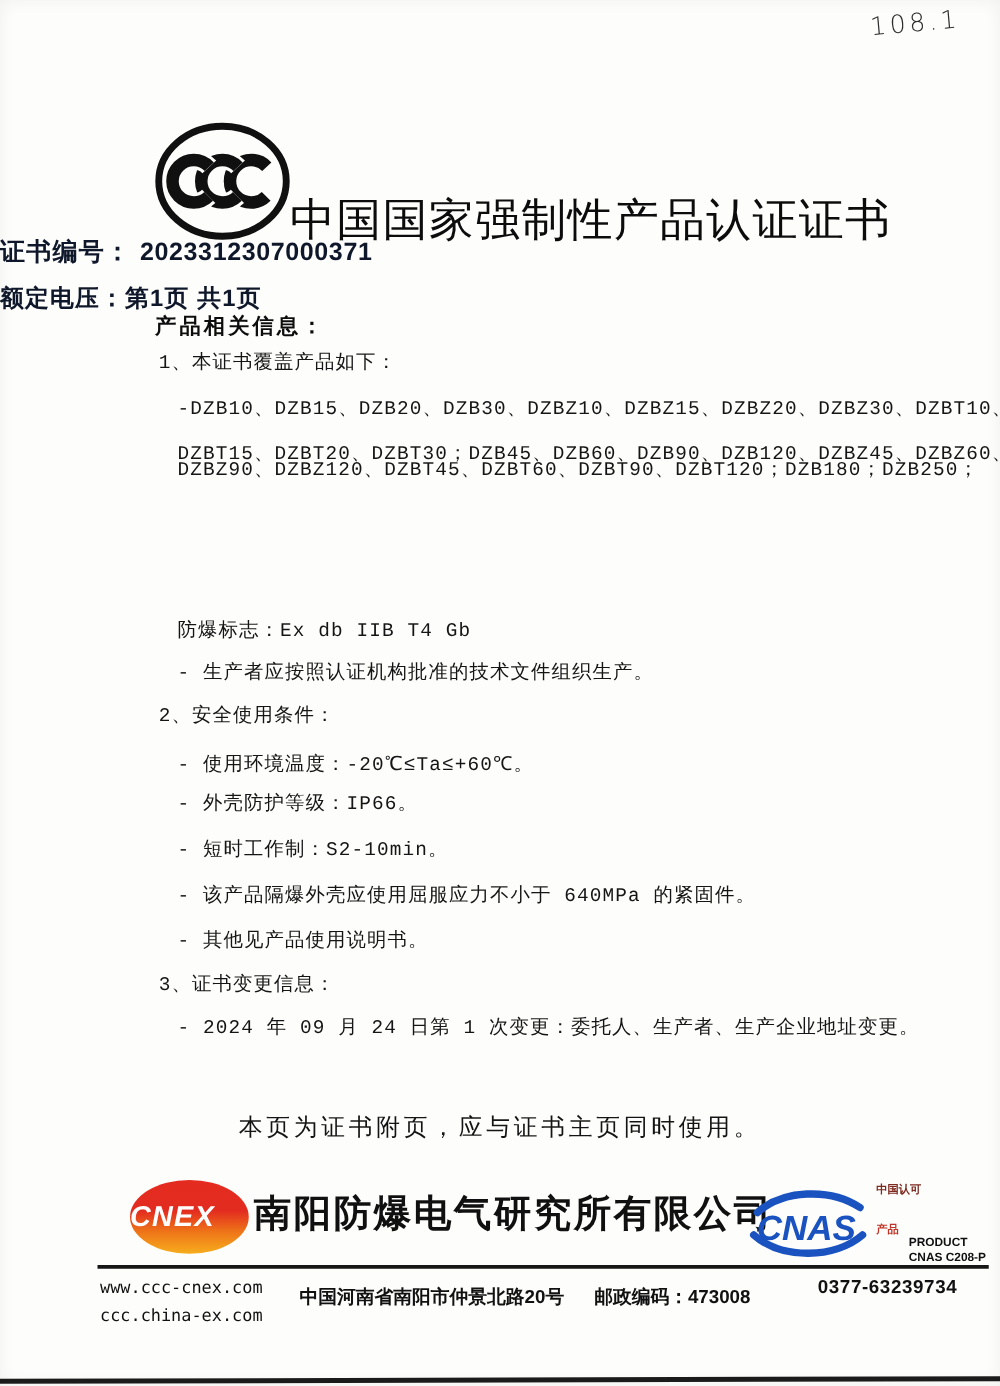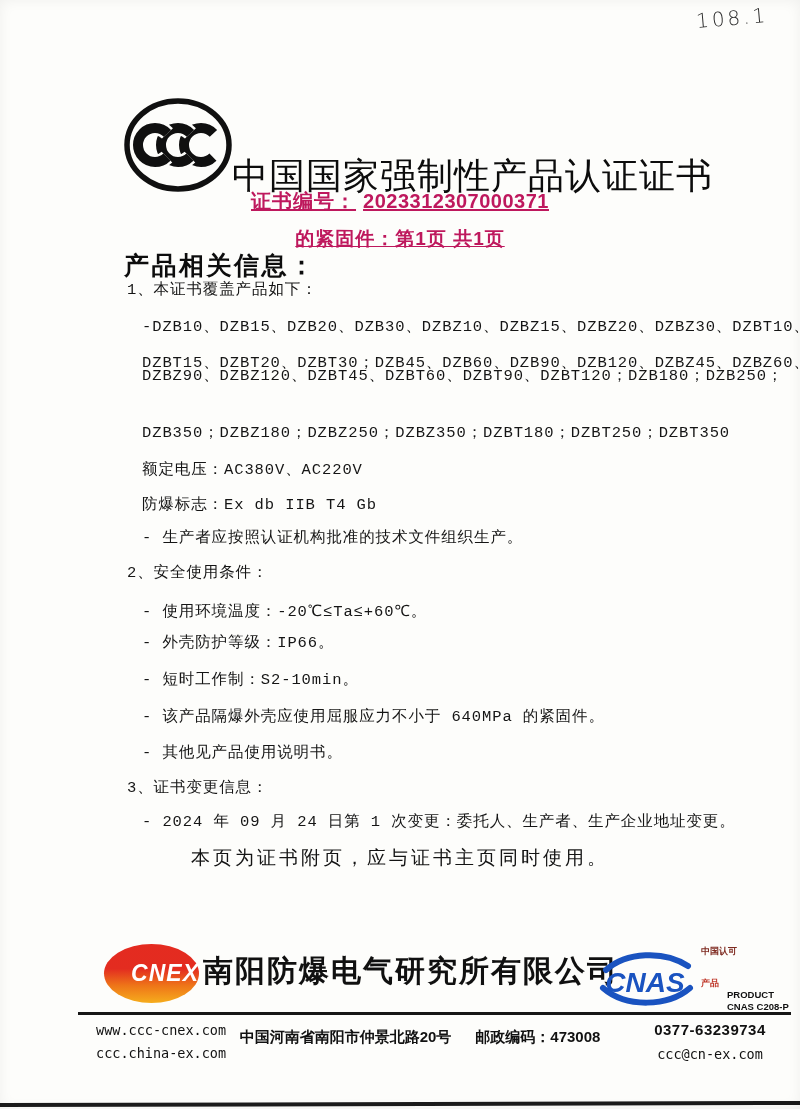--- a/index.html
+++ b/index.html
@@ -5,47 +5,47 @@
   html,body{margin:0;padding:0;background:#9a9a9a;}
   .page{position:relative;width:800px;height:1109px;background:#fdfdfb;overflow:hidden;
         font-family:"Liberation Sans",sans-serif;color:#161616;
         box-shadow:inset 0 0 14px rgba(0,0,0,.06);}
   .hand{position:absolute;left:696px;top:6px;font-size:20px;color:#2b2b2b;
         font-family:"DejaVu Sans",sans-serif;font-weight:300;letter-spacing:3px;
         transform:rotate(-5deg);}
   .ccc-logo{position:absolute;left:114px;top:92px;}
   .title{position:absolute;left:232px;top:112px;width:466px;text-align:center;
          font-size:36px;letter-spacing:1px;font-weight:500;white-space:nowrap;color:#0c0c0c;margin-top:40px;}
-  .centerrow{position:absolute;left:0;width:100%;text-align:center;font-weight:700;
-             letter-spacing:1px;white-space:nowrap;color:#be185d;text-decoration:underline;}
+  .centerrow{position:absolute;left:0;width:100%;text-align:left;font-weight:700;
+             letter-spacing:1px;white-space:nowrap;color:#0f172a;}
   .cert-row{top:188px;font-size:20px;}
   .cert-row .num{margin-left:7px;letter-spacing:.5px;}
   .pagenum-row{top:226px;font-size:19px;}
-  .section-heading{position:absolute;left:124px;top:249px;font-size:25px;font-weight:700;
+  .section-heading{position:absolute;left:124px;top:249px;font-size:17px;font-weight:700;
                    letter-spacing:2.5px;color:#0d0d0d;}
   .line{position:absolute;white-space:nowrap;font-size:15.5px;letter-spacing:.9px;color:#151515;font-family:Liberation Mono, monospace;}
   .indent1{left:127px;}
   .indent2{left:142px;}
-  .footnote{position:absolute;left:0;top:845px;width:100%;text-align:center;
+  .footnote{position:absolute;left:0;top:889px;width:100%;text-align:center;
             font-size:19px;letter-spacing:3px;color:#141414;}
   .cnex{position:absolute;left:104px;top:944px;width:95px;height:59px;border-radius:50%;
         background:linear-gradient(180deg,#e42b20 0%,#e32c20 42%,#ee7418 70%,#f6ad1d 100%);
-        display:flex;align-items:center;justify-content:flex-end;}
+        display:flex;align-items:center;justify-content:flex-start;}
   .cnex span{color:#ffffff;font-weight:700;font-style:italic;font-size:23px;
              letter-spacing:1px;font-family:"Liberation Sans",sans-serif;}
   .company{position:absolute;left:203px;top:951px;width:384px;text-align:center;
            font-size:30px;font-weight:600;letter-spacing:2px;white-space:nowrap;color:#101010;}
   .cnas{position:absolute;left:596px;top:946px;display:flex;gap:5px;align-items:center;}
   .cnas-text{display:flex;flex-direction:column;justify-content:center;line-height:11.5px;
              font-size:9px;white-space:nowrap;}
   .cnas-text .l1{color:#7e2a20;font-weight:700;}
   .cnas-text .l2{color:#bf3527;font-weight:700;margin-top:20px;}
   .cnas-text .l3,.cnas-text .l4{color:#101010;font-weight:700;font-size:9.5px;margin-left:26px;}
   .rule{position:absolute;left:78px;top:1012px;width:713px;height:3px;background:#161616;}
-  .contact-web{position:absolute;left:96px;top:1019px;font-family:"DejaVu Sans Mono",monospace;
+  .contact-web{position:absolute;left:80px;top:1019px;font-family:"DejaVu Sans Mono",monospace;
                font-size:13.5px;line-height:23px;color:#111;}
   .contact-center{position:absolute;left:198px;top:1028px;width:444px;display:flex;
                   justify-content:center;gap:24px;font-size:15px;font-weight:600;
                   white-space:nowrap;color:#111;}
   .contact-right{position:absolute;left:626px;top:1018px;width:168px;text-align:center;
                  font-size:15px;line-height:24px;color:#111;}
   .contact-right .phone{font-weight:600;letter-spacing:.5px;}
   .contact-right .email{font-family:"DejaVu Sans Mono",monospace;font-size:13.5px;}
   .bottom-edge{position:absolute;left:-2px;top:1102px;width:804px;height:4px;
                background:#1b1b1b;transform:rotate(-.15deg);}
@@ -65,30 +65,28 @@
     <circle cx="41" cy="53" r="17" fill="none" stroke="#fdfdfb" stroke-width="15" stroke-dasharray="80.1 26.7" stroke-dashoffset="93.45"></circle>
     <circle cx="41" cy="53" r="17" fill="none" stroke="#101010" stroke-width="10" stroke-dasharray="80.1 26.7" stroke-dashoffset="93.45"></circle>
   </svg>
 
   <div class="title">中国国家强制性产品认证证书</div>
 
   <div class="centerrow cert-row">
     <span>证书编号：</span><span class="num">2023312307000371</span>
   </div>
 
-  <div class="centerrow pagenum-row">的紧固件：第1页 共1页</div>
+  <div class="centerrow pagenum-row">额定电压：第1页 共1页</div>
 
   <div class="section-heading">产品相关信息：</div>
 
   <div class="line indent1" style="top:279px">1、本证书覆盖产品如下：</div>
   <div class="line indent2" style="top:316px">-DZB10、DZB15、DZB20、DZB30、DZBZ10、DZBZ15、DZBZ20、DZBZ30、DZBT10、</div>
   <div class="line indent2" style="top:352px">DZBT15、DZBT20、DZBT30；DZB45、DZB60、DZB90、DZB120、DZBZ45、DZBZ60、</div>
   <div class="line indent2" style="top:365px">DZBZ90、DZBZ120、DZBT45、DZBT60、DZBT90、DZBT120；DZB180；DZB250；</div>
-  <div class="line indent2" style="top:422px">DZB350；DZBZ180；DZBZ250；DZBZ350；DZBT180；DZBT250；DZBT350</div>
-  <div class="line indent2" style="top:459px">额定电压：AC380V、AC220V</div>
   <div class="line indent2" style="top:494px">防爆标志：Ex db IIB T4 Gb</div>
   <div class="line indent2" style="top:527px">- 生产者应按照认证机构批准的技术文件组织生产。</div>
   <div class="line indent1" style="top:562px">2、安全使用条件：</div>
   <div class="line indent2" style="top:599px">- 使用环境温度：-20℃≤Ta≤+60℃。</div>
   <div class="line indent2" style="top:632px">- 外壳防护等级：IP66。</div>
   <div class="line indent2" style="top:669px">- 短时工作制：S2-10min。</div>
   <div class="line indent2" style="top:706px">- 该产品隔爆外壳应使用屈服应力不小于 640MPa 的紧固件。</div>
   <div class="line indent2" style="top:742px">- 其他见产品使用说明书。</div>
   <div class="line indent1" style="top:777px">3、证书变更信息：</div>
   <div class="line indent2" style="top:811px">- 2024 年 09 月 24 日第 1 次变更：委托人、生产者、生产企业地址变更。</div>
@@ -122,18 +120,17 @@
     <div>ccc.china-ex.com</div>
   </div>
 
   <div class="contact-center">
     <span>中国河南省南阳市仲景北路20号</span>
     <span>邮政编码：473008</span>
   </div>
 
   <div class="contact-right">
     <div class="phone">0377-63239734</div>
-    <div class="email">ccc@cn-ex.com</div>
   </div>
 
   <div class="bottom-edge"></div>
 
 </div>
 
 </body></html>

